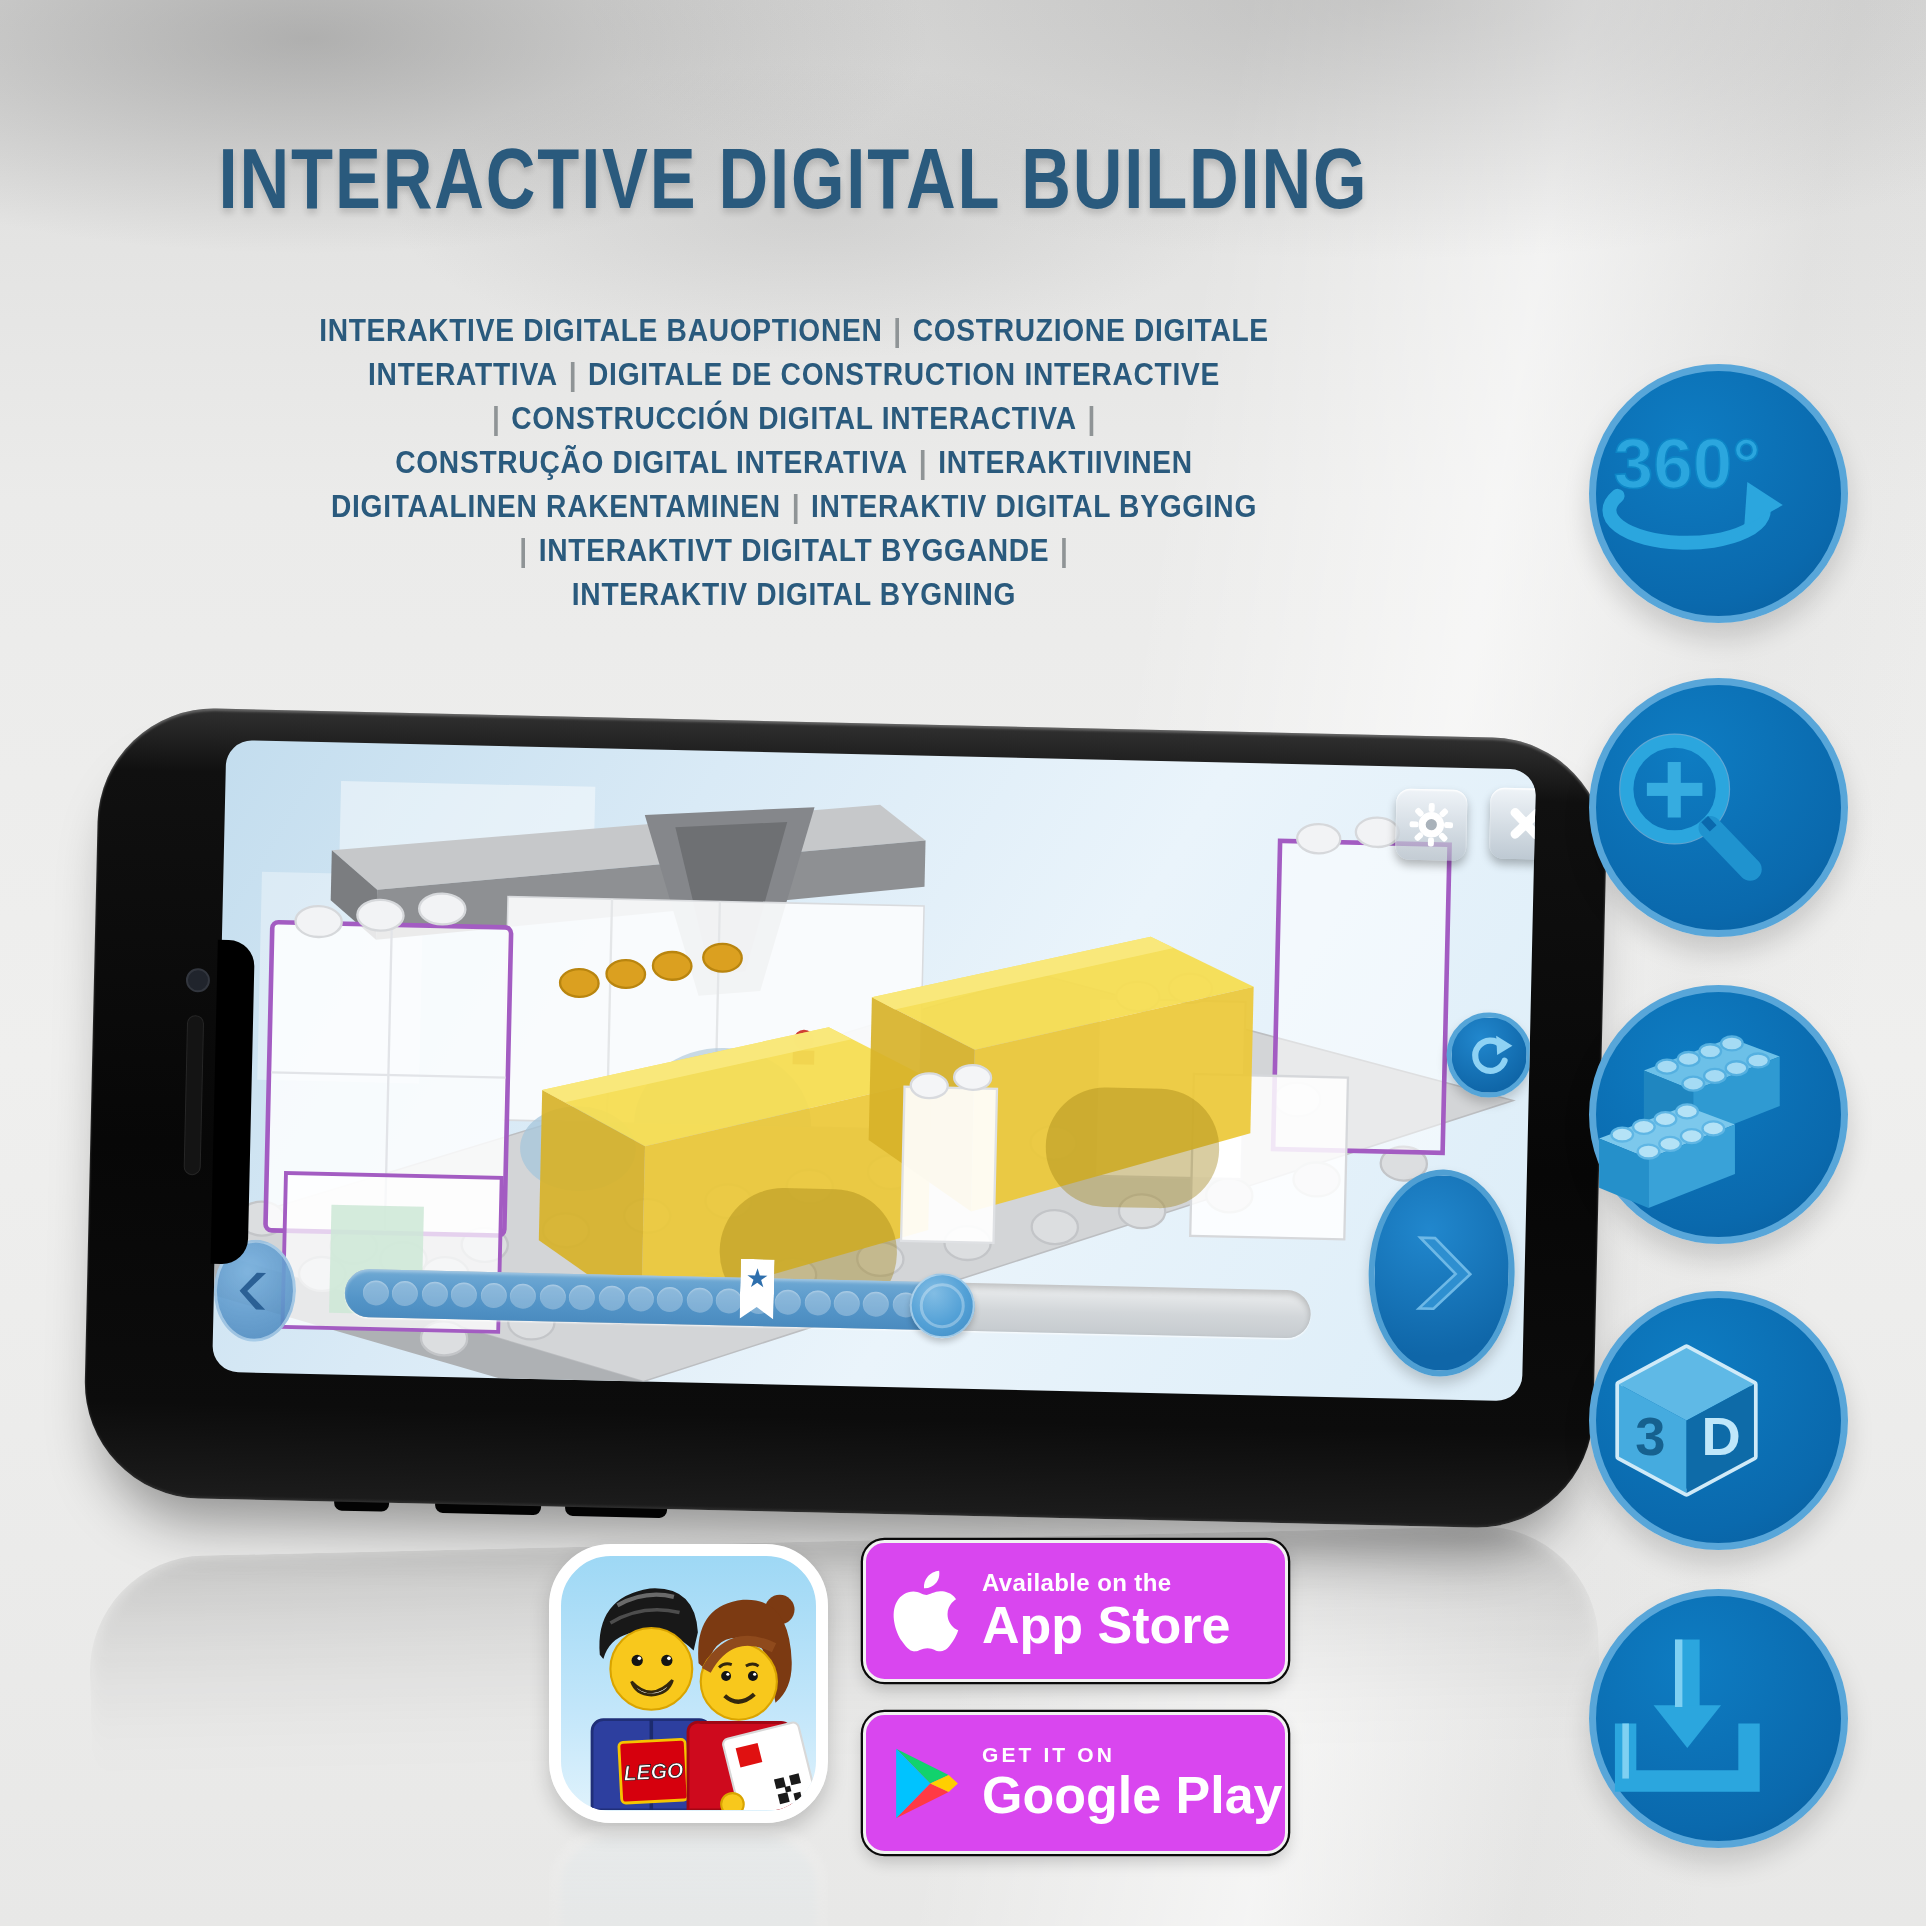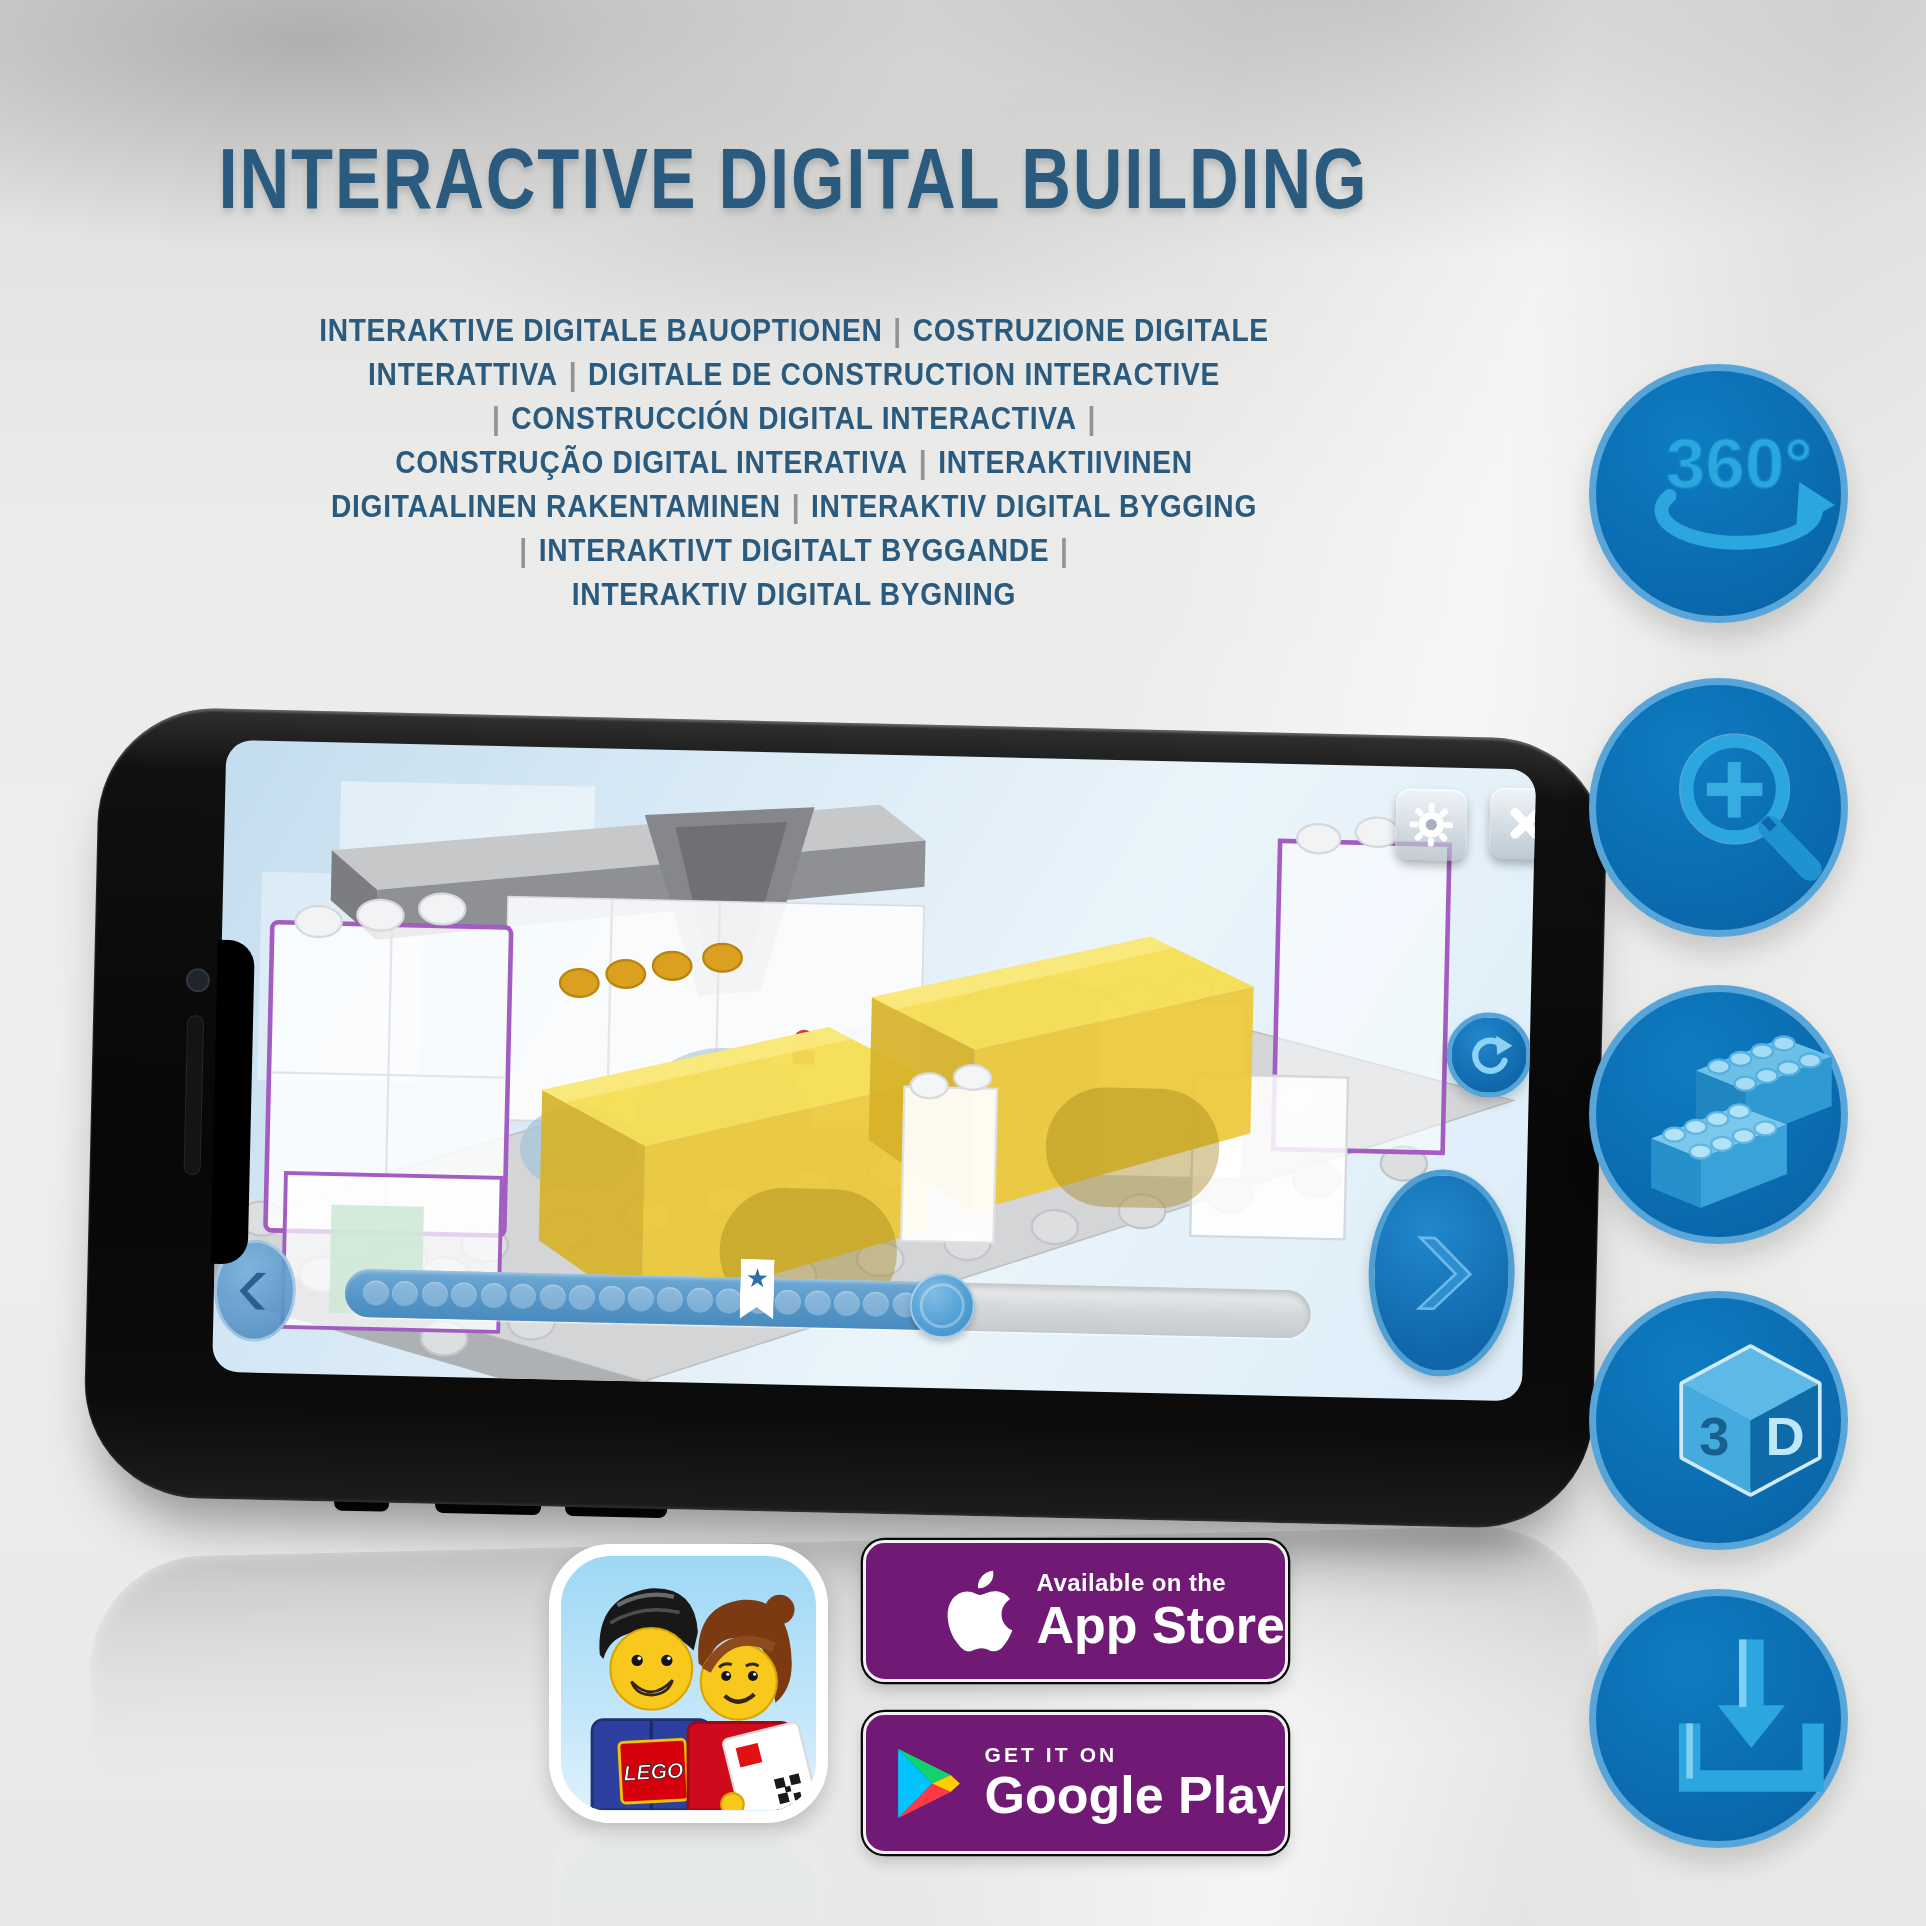--- a/index.html
+++ b/index.html
@@ -26,21 +26,21 @@
     font-size:32px;font-weight:bold;line-height:44px;letter-spacing:0.8px;
     transform:scaleX(.88);
   }
   .subtitle .sep{color:#8f9496;font-weight:bold;margin:0 12.3px;}
   
   .circle-icon{
     width:259px;height:259px;border-radius:50%;left:1589px;
     background:radial-gradient(circle at 38% 28%, #0e7cc2 0%, #0a69ad 70%, #085d9c 100%);
     border:7.7px solid #58a6d9;box-sizing:border-box;
     box-shadow:0 15.4px 27px rgba(0,0,0,.15);
-    display:flex;align-items:center;justify-content:flex-end;
+    display:flex;align-items:center;justify-content:flex-start;
   }
   .circle-icon svg{display:block;}
   
   .phone{left:91px;top:723px;width:1509px;height:790px;transform:rotate(1.3deg);z-index:3;}
   .phone-body{
     position:absolute;inset:0;border-radius:116px;
     background:linear-gradient(180deg,#303030 0%,#101010 8%,#070707 55%,#0c0c0c 88%,#1c1c1c 100%);
     box-shadow:0 42px 54px -19px rgba(0,0,0,.38), inset 0 2.3px 2.3px rgba(255,255,255,.25), inset 0 -1.5px 3.1px rgba(255,255,255,.10);
     z-index:1;
   }
@@ -119,24 +119,24 @@
     -webkit-mask-image:linear-gradient(0deg,#000 5%,transparent 55%);mask-image:linear-gradient(0deg,#000 5%,transparent 55%);
   }
   
   .lego-app{left:549px;top:1544px;width:279px;height:279px;z-index:4;}
   .lego-app-face{
     position:absolute;inset:0;border-radius:62px;border:12.3px solid #fff;box-sizing:border-box;overflow:hidden;
     background:linear-gradient(180deg,#9ed8f5 0%,#c2e6fa 60%,#dff2fc 100%);
     box-shadow:0 9.2px 20px rgba(0,0,0,.18);
   }
   .store-badge{
-    width:425px;height:142px;border-radius:21.6px;background:#701a75;
+    width:425px;height:142px;border-radius:21.6px;background:#d946ef;
     border:3.1px solid #f2f2f2;box-sizing:border-box;
     box-shadow:0 0 0 2.3px #0a0a0a, 0 7.7px 15.4px rgba(0,0,0,.18);
-    display:flex;align-items:center;color:#fff;z-index:4;justify-content:flex-end;
+    display:flex;align-items:center;color:#fff;z-index:4;
   }
   .badge-appstore{left:863px;top:1540px;}
   .badge-gplay{left:863px;top:1712px;}
   .badge-logo{width:116px;display:flex;justify-content:center;}
   .badge-text{display:flex;flex-direction:column;justify-content:center;}
   .badge-tag{font-size:24px;font-weight:bold;letter-spacing:0.4px;}
   .badge-tag.gp{font-size:21px;font-weight:bold;letter-spacing:3.1px;}
   .badge-name{font-size:52px;font-weight:bold;letter-spacing:0;line-height:55px;margin-top:1.5px;}
   .iconcol{z-index:5;}
   .lego-logo-sq{fill:#d6000d;}

